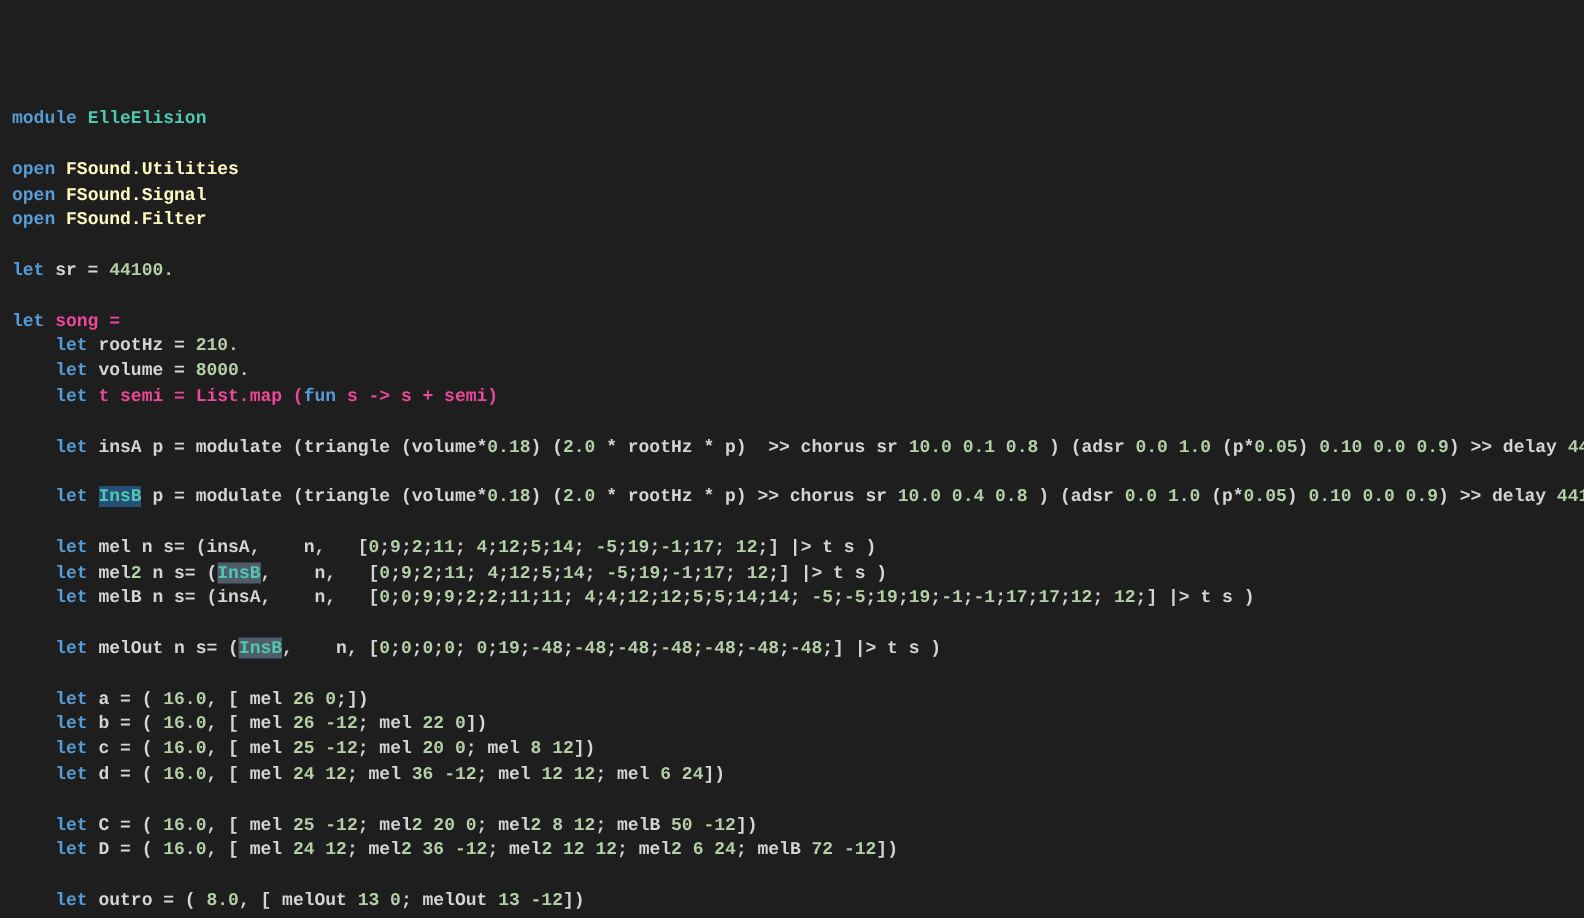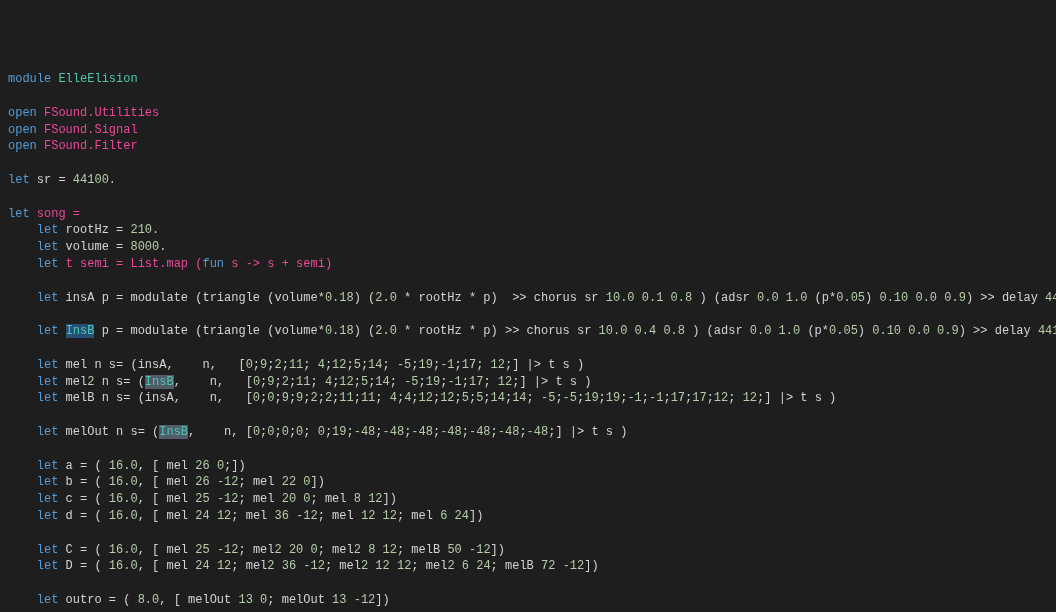--- a/index.html
+++ b/index.html
@@ -8,26 +8,26 @@
     color: #d4d4d4;
     font-family: Consolas, 'Courier New', monospace;
     font-size: 12px;
     line-height: 1.4;
     padding: 4px 8px;
     width: 1056px;
     height: 612px;
     overflow: hidden;
     white-space: pre;
   }
-  .line { display: block; min-height: 1.4em; }
+  .line { display: block; min-height: 1.4em; font-weight: bold; }
   .kw { color: #569cd6; }          
   .ns { color: #4ec9b0; }          
   .num { color: #b5cea8; }          
   .id { color: #ec4899; }          
-  .wht { color: #ec4899; }         
+  .wht { color: #fef9c3; }         
   .hl { background: #264f78; }     
   .hl2 { background: #515c6a; }
 </style>
 </head>
 <body>
 
 
 
 <div id="code"><span class="line"><span class="kw">module</span> <span class="ns">ElleElision</span></span><span class="line"></span><span class="line"><span class="kw">open</span> <span class="wht">FSound.Utilities</span></span><span class="line"><span class="kw">open</span> <span class="wht">FSound.Signal</span></span><span class="line"><span class="kw">open</span> <span class="wht">FSound.Filter</span></span><span class="line"></span><span class="line"><span class="kw">let</span> sr = <span class="num">44100.</span></span><span class="line"></span><span class="line"><span class="kw">let</span> <span class="id">song =</span></span><span class="line">    <span class="kw">let</span> rootHz = <span class="num">210.</span></span><span class="line">    <span class="kw">let</span> volume = <span class="num">8000.</span></span><span class="line">    <span class="kw">let</span> <span class="id">t semi = List.map (</span><span class="kw">fun</span><span class="id"> s -&gt; s + semi)</span></span><span class="line"></span><span class="line">    <span class="kw">let</span> insA p = modulate (triangle (volume*<span class="num">0.18</span>) (<span class="num">2.0</span> * rootHz * p)  &gt;&gt; chorus sr <span class="num">10.0</span> <span class="num">0.1</span> <span class="num">0.8</span> ) (adsr <span class="num">0.0</span> <span class="num">1.0</span> (p*<span class="num">0.05</span>) <span class="num">0.10</span> <span class="num">0.0</span> <span class="num">0.9</span>) &gt;&gt; delay <span class="num">44100.0</span>  (/)  </span><span class="line"></span><span class="line">    <span class="kw">let</span> <span class="ns hl">InsB</span> p = modulate (triangle (volume*<span class="num">0.18</span>) (<span class="num">2.0</span> * rootHz * p) &gt;&gt; chorus sr <span class="num">10.0</span> <span class="num">0.4</span> <span class="num">0.8</span> ) (adsr <span class="num">0.0</span> <span class="num">1.0</span> (p*<span class="num">0.05</span>) <span class="num">0.10</span> <span class="num">0.0</span> <span class="num">0.9</span>) &gt;&gt; delay <span class="num">44100.0</span>  (/)  </span><span class="line"></span><span class="line">    <span class="kw">let</span> mel n s= (insA,    n,   [<span class="num">0</span>;<span class="num">9</span>;<span class="num">2</span>;<span class="num">11</span>; <span class="num">4</span>;<span class="num">12</span>;<span class="num">5</span>;<span class="num">14</span>; <span class="num">-5</span>;<span class="num">19</span>;<span class="num">-1</span>;<span class="num">17</span>; <span class="num">12</span>;] |&gt; t s )</span><span class="line">    <span class="kw">let</span> mel<span class="num">2</span> n s= (<span class="ns hl2">InsB</span>,    n,   [<span class="num">0</span>;<span class="num">9</span>;<span class="num">2</span>;<span class="num">11</span>; <span class="num">4</span>;<span class="num">12</span>;<span class="num">5</span>;<span class="num">14</span>; <span class="num">-5</span>;<span class="num">19</span>;<span class="num">-1</span>;<span class="num">17</span>; <span class="num">12</span>;] |&gt; t s )</span><span class="line">    <span class="kw">let</span> melB n s= (insA,    n,   [<span class="num">0</span>;<span class="num">0</span>;<span class="num">9</span>;<span class="num">9</span>;<span class="num">2</span>;<span class="num">2</span>;<span class="num">11</span>;<span class="num">11</span>; <span class="num">4</span>;<span class="num">4</span>;<span class="num">12</span>;<span class="num">12</span>;<span class="num">5</span>;<span class="num">5</span>;<span class="num">14</span>;<span class="num">14</span>; <span class="num">-5</span>;<span class="num">-5</span>;<span class="num">19</span>;<span class="num">19</span>;<span class="num">-1</span>;<span class="num">-1</span>;<span class="num">17</span>;<span class="num">17</span>;<span class="num">12</span>; <span class="num">12</span>;] |&gt; t s )</span><span class="line"></span><span class="line">    <span class="kw">let</span> melOut n s= (<span class="ns hl2">InsB</span>,    n, [<span class="num">0</span>;<span class="num">0</span>;<span class="num">0</span>;<span class="num">0</span>; <span class="num">0</span>;<span class="num">19</span>;<span class="num">-48</span>;<span class="num">-48</span>;<span class="num">-48</span>;<span class="num">-48</span>;<span class="num">-48</span>;<span class="num">-48</span>;<span class="num">-48</span>;] |&gt; t s )</span><span class="line"></span><span class="line">    <span class="kw">let</span> a = ( <span class="num">16.0</span>, [ mel <span class="num">26</span> <span class="num">0</span>;])</span><span class="line">    <span class="kw">let</span> b = ( <span class="num">16.0</span>, [ mel <span class="num">26</span> <span class="num">-12</span>; mel <span class="num">22</span> <span class="num">0</span>])</span><span class="line">    <span class="kw">let</span> c = ( <span class="num">16.0</span>, [ mel <span class="num">25</span> <span class="num">-12</span>; mel <span class="num">20</span> <span class="num">0</span>; mel <span class="num">8</span> <span class="num">12</span>])</span><span class="line">    <span class="kw">let</span> d = ( <span class="num">16.0</span>, [ mel <span class="num">24</span> <span class="num">12</span>; mel <span class="num">36</span> <span class="num">-12</span>; mel <span class="num">12</span> <span class="num">12</span>; mel <span class="num">6</span> <span class="num">24</span>])</span><span class="line"></span><span class="line">    <span class="kw">let</span> C = ( <span class="num">16.0</span>, [ mel <span class="num">25</span> <span class="num">-12</span>; mel<span class="num">2</span> <span class="num">20</span> <span class="num">0</span>; mel<span class="num">2</span> <span class="num">8</span> <span class="num">12</span>; melB <span class="num">50</span> <span class="num">-12</span>])</span><span class="line">    <span class="kw">let</span> D = ( <span class="num">16.0</span>, [ mel <span class="num">24</span> <span class="num">12</span>; mel<span class="num">2</span> <span class="num">36</span> <span class="num">-12</span>; mel<span class="num">2</span> <span class="num">12</span> <span class="num">12</span>; mel<span class="num">2</span> <span class="num">6</span> <span class="num">24</span>; melB <span class="num">72</span> <span class="num">-12</span>])</span><span class="line"></span><span class="line">    <span class="kw">let</span> outro = ( <span class="num">8.0</span>, [ melOut <span class="num">13</span> <span class="num">0</span>; melOut <span class="num">13</span> <span class="num">-12</span>])</span><span class="line"></span></div>
 

